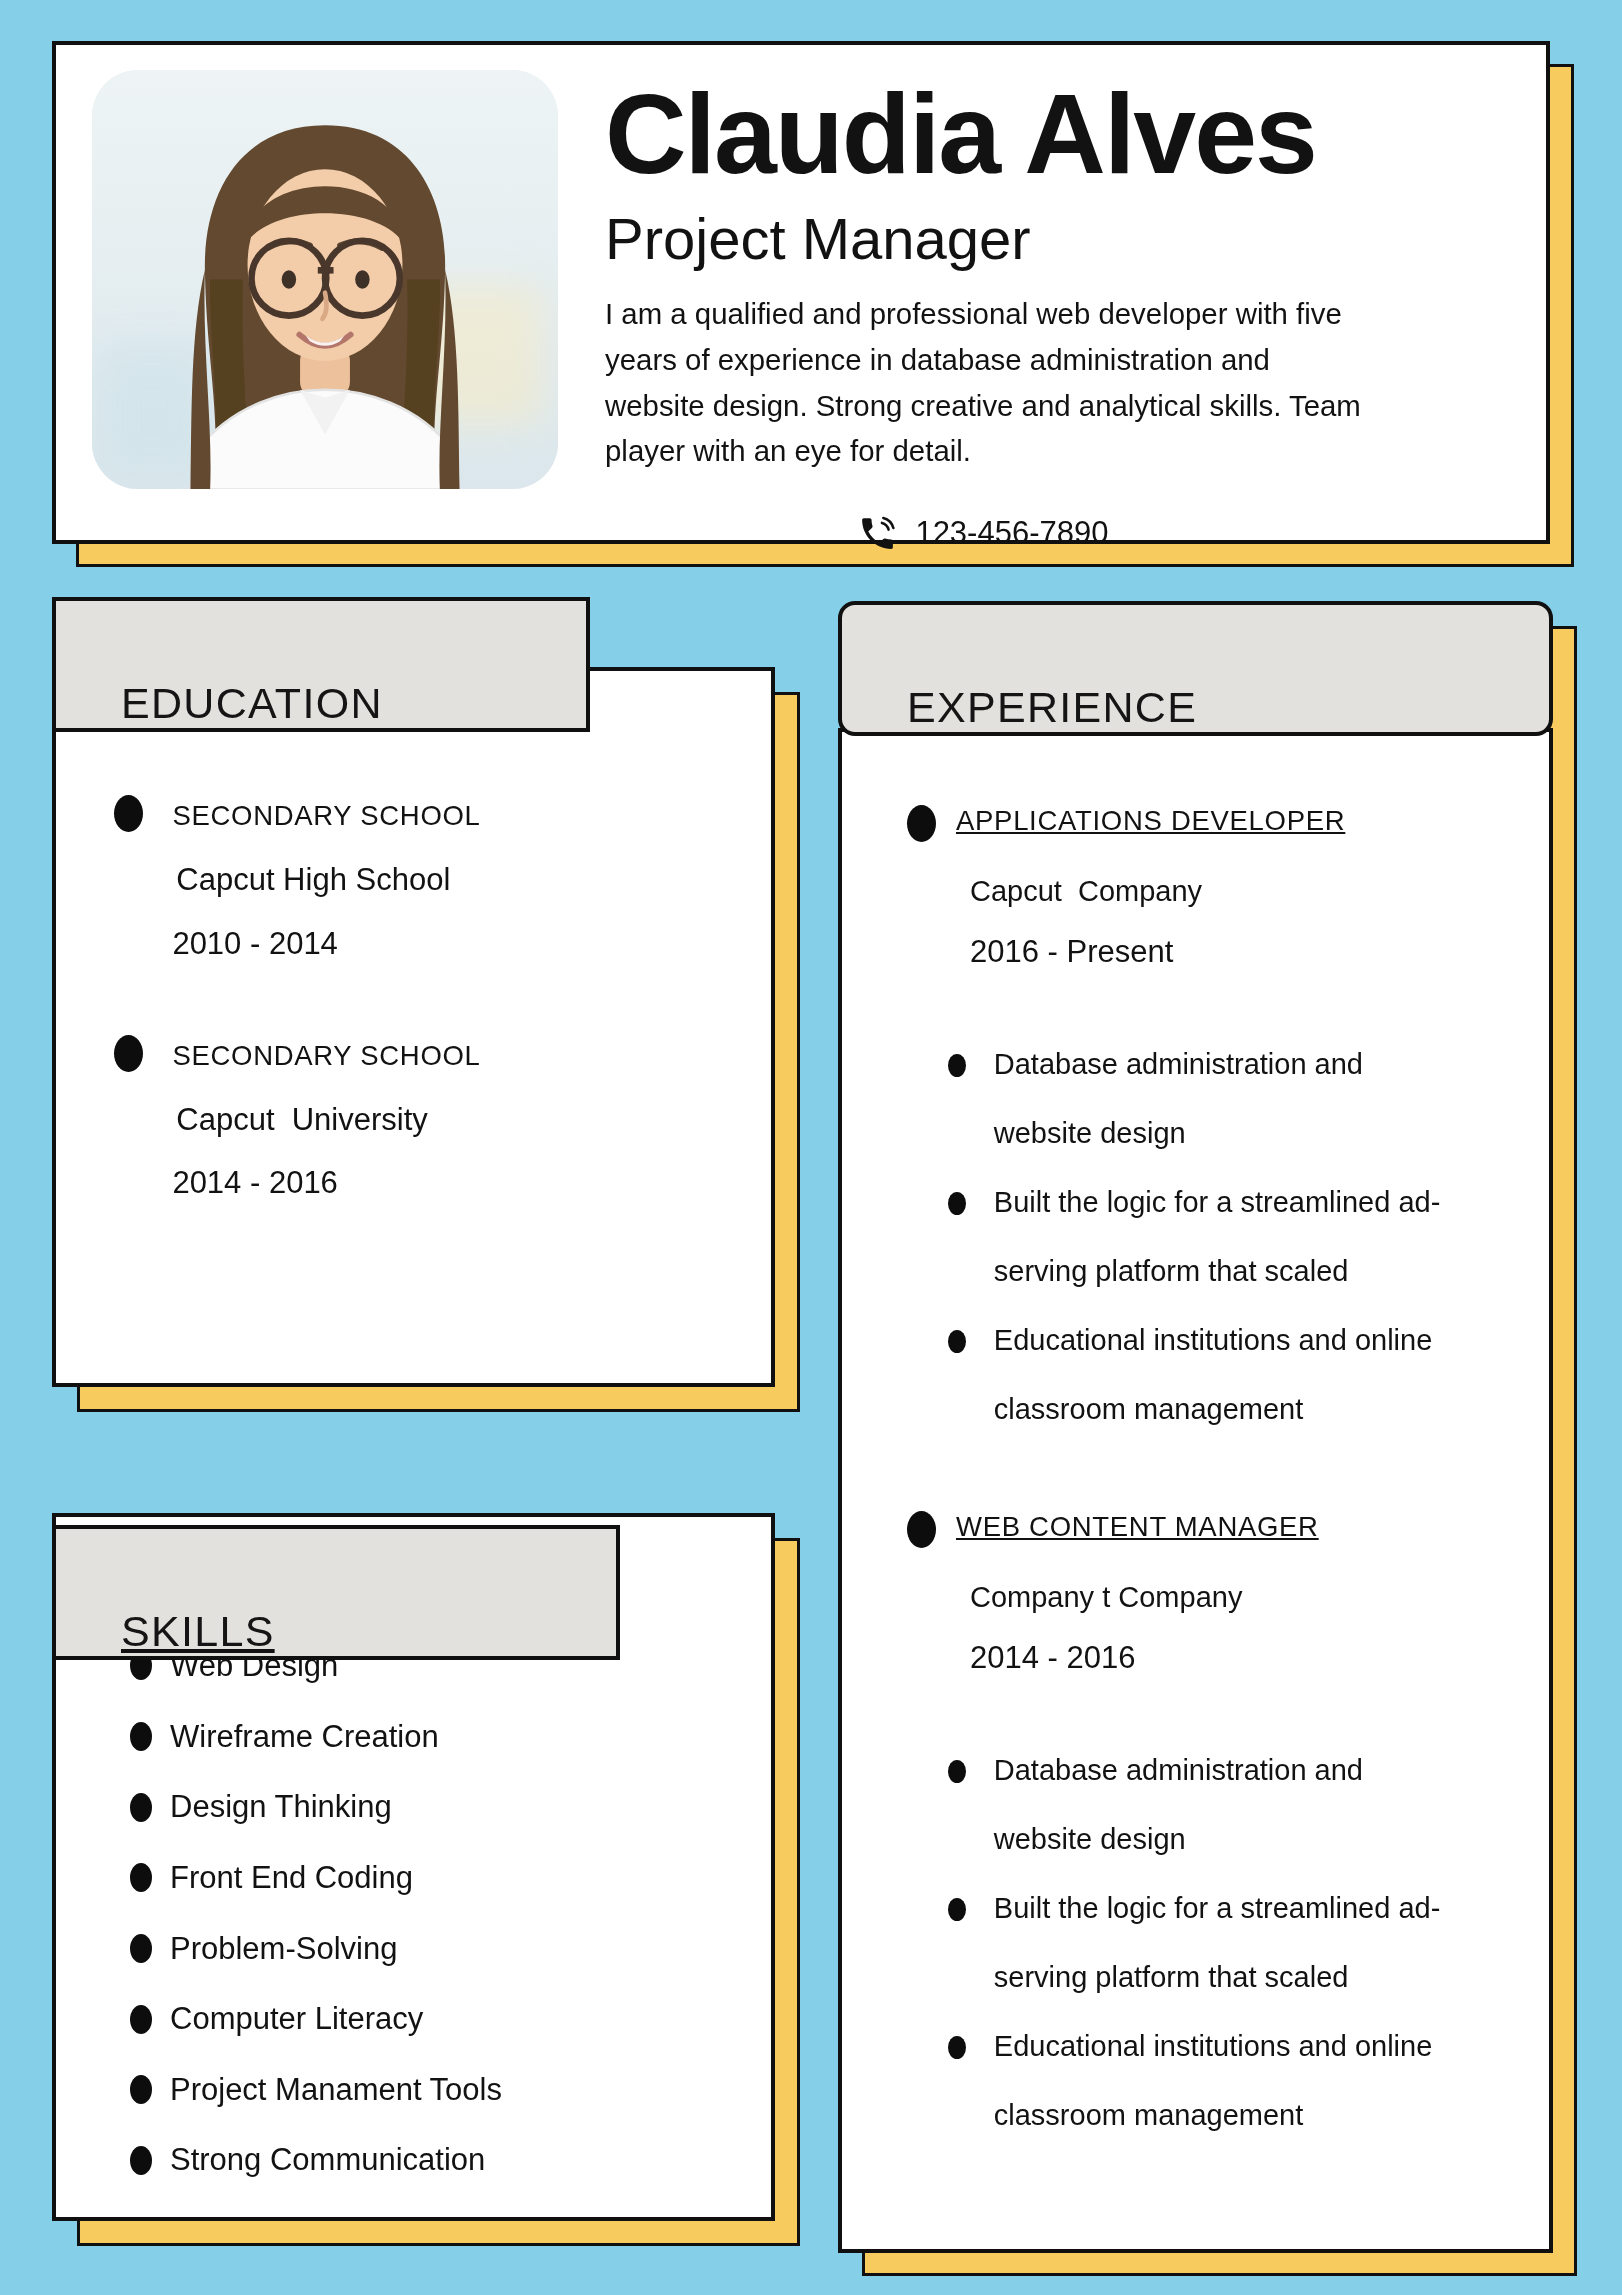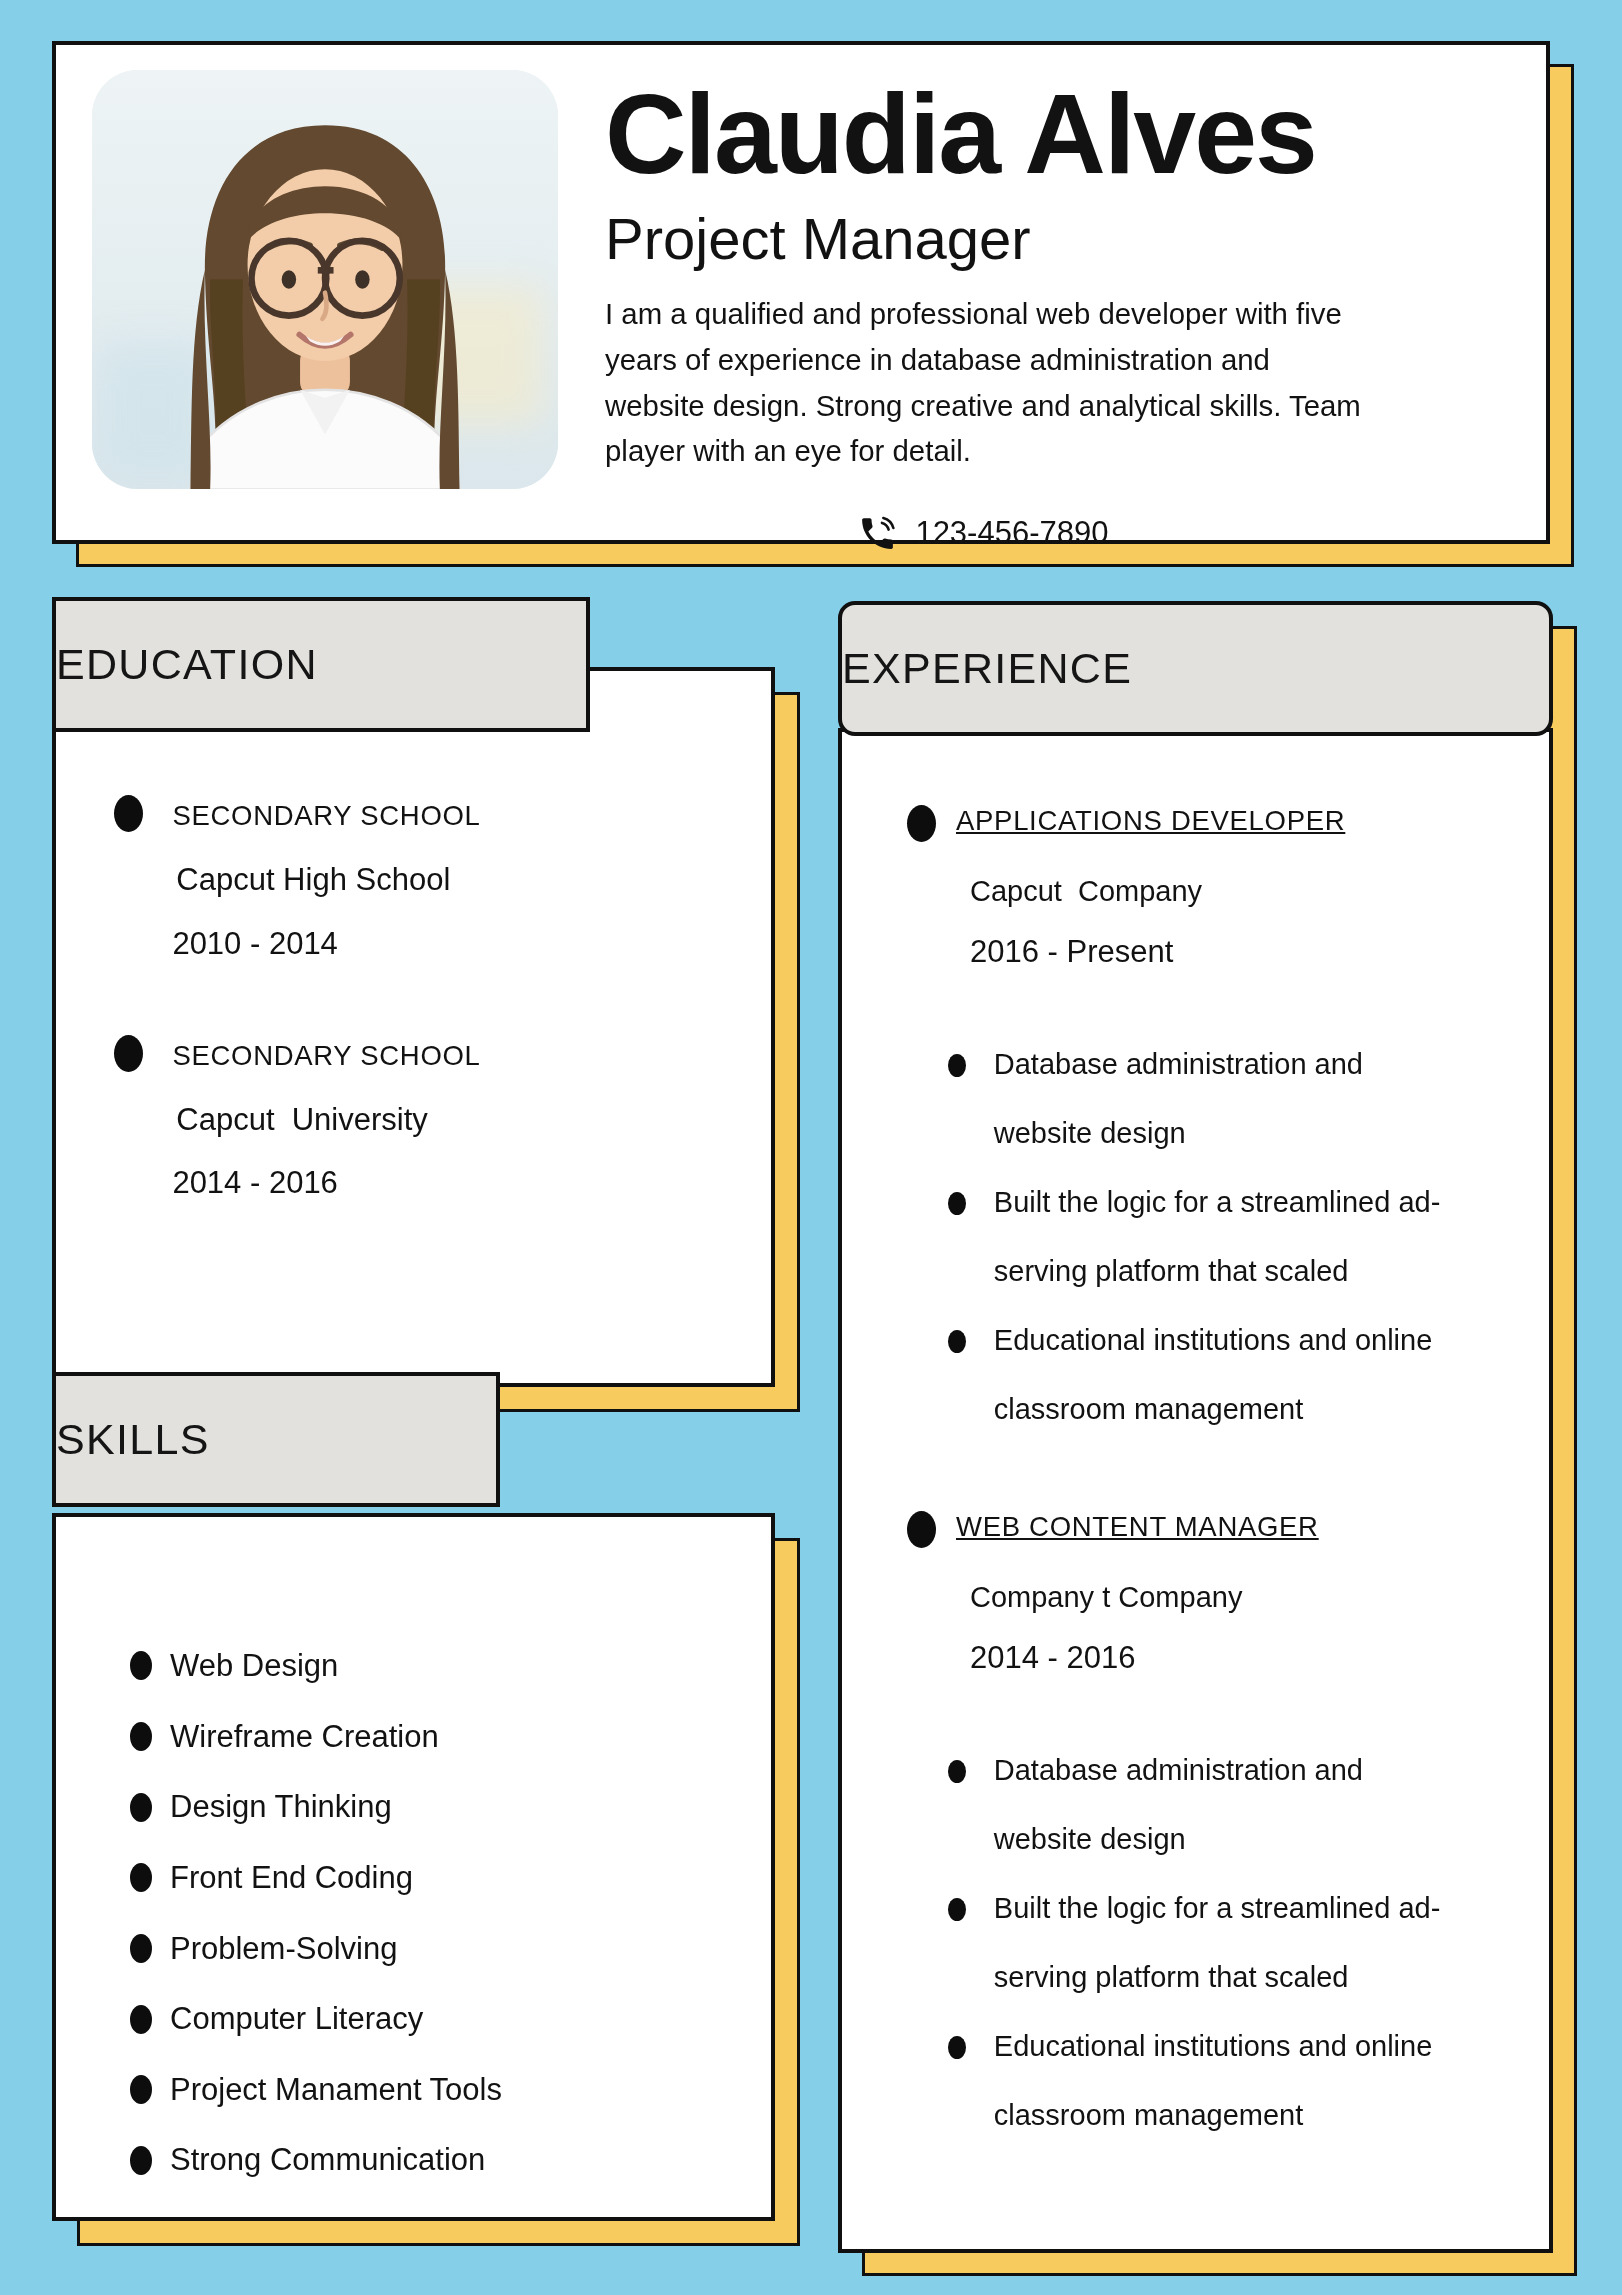--- a/index.html
+++ b/index.html
@@ -8,21 +8,21 @@
     position: relative;
     width: 1623px; height: 2295px;
     background: #85CFE8;
     overflow: hidden;
     font-family: "Liberation Sans", sans-serif;
     color: #121212;
   }
   .shadow { position:absolute; background:#F8CB5F; border:3.9px solid #101010; z-index:1; }
   .card   { position:absolute; background:#ffffff; border:4.6px solid #101010; z-index:2; }
   .tab    { position:absolute; background:#E3E1DD; border:4.6px solid #101010; z-index:3;
-            display:flex; align-items:center; }
+            display:flex; align-items:flex-end; padding-left:65px; }
   .tab h2 { font-size:43px; font-weight:400; letter-spacing:1.3px; color:#151515; }
 
   
   .header-shadow { left:76px; top:64px;  width:1498px; height:503px; }
   .header-card   { left:52px;  top:41px;  width:1498px; height:503px; display:flex; padding:25px 36px; }
   .photo { width:466px; height:419px; border-radius:46px; overflow:hidden; flex:0 0 auto; background:#e7eef0; }
   .photo svg { display:block; width:100%; height:100%; }
   .header-text { margin-left:47px; padding-top:6.5px; min-width:0; }
   .name   { font-size:113px; font-weight:700; letter-spacing:-2px; line-height:1.02; white-space:nowrap; }
   .jobtitle { font-size:58px; font-weight:400; margin-top:13px; }
@@ -42,21 +42,21 @@
   .edu-tab    { left:52px;  top:597px;  width:538px;  height:135px; }
   .edu-shadow { left:77px; top:692px; width:723px; height:720px; }
   .edu-card   { left:52px;  top:667px; width:723px; height:720px; padding:124px 33px 0 58px; }
   .entry { display:flex; gap:29.4px; }
   .entry + .entry { margin-top:73px; }
   .degree { font-size:27.5px; letter-spacing:0.7px; margin-top:5.2px; }
   .school { font-size:31px; margin-top:30px; padding-left:3.9px; white-space:pre-wrap; }
   .edates { font-size:31px; margin-top:27.5px; }
 
   
-  .skills-tab    { left:52px;  top:1372px; width:448px;  height:135px; }
+  .skills-tab    { left:52px;  top:1525px; width:568px;  height:135px;text-decoration:underline; }
   .skills-shadow { left:77px; top:1538px; width:723px; height:708px; }
   .skills-card   { left:52px;  top:1513px; width:723px; height:708px; padding:131px 26px 0 74px; }
   .skill { display:flex; align-items:center; gap:18px; font-size:31px; line-height:1.15; }
   .skill + .skill { margin-top:35px; }
 
   
   .exp-tab    { left:838px; top:601px;  width:715px; height:135px;border-radius:17px; }
   .exp-shadow { left:862px; top:626px;  width:715px; height:1650px; }
   .exp-card   { left:838px; top:728px; width:715px; height:1525px; padding:73px 26px 0 65px; }
   .role-row { display:flex; align-items:flex-start; gap:20px;text-decoration:underline; }

